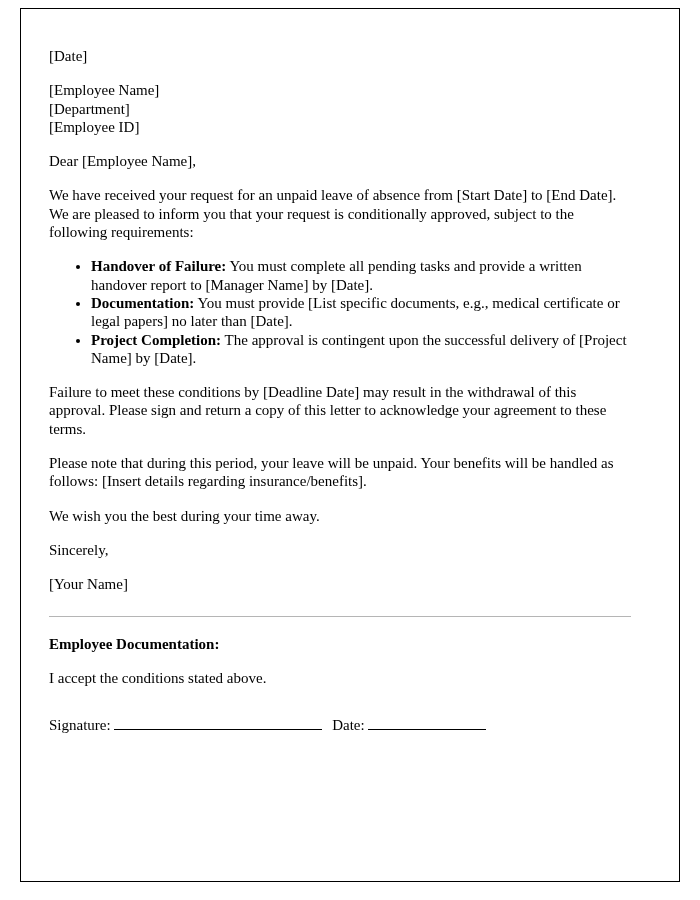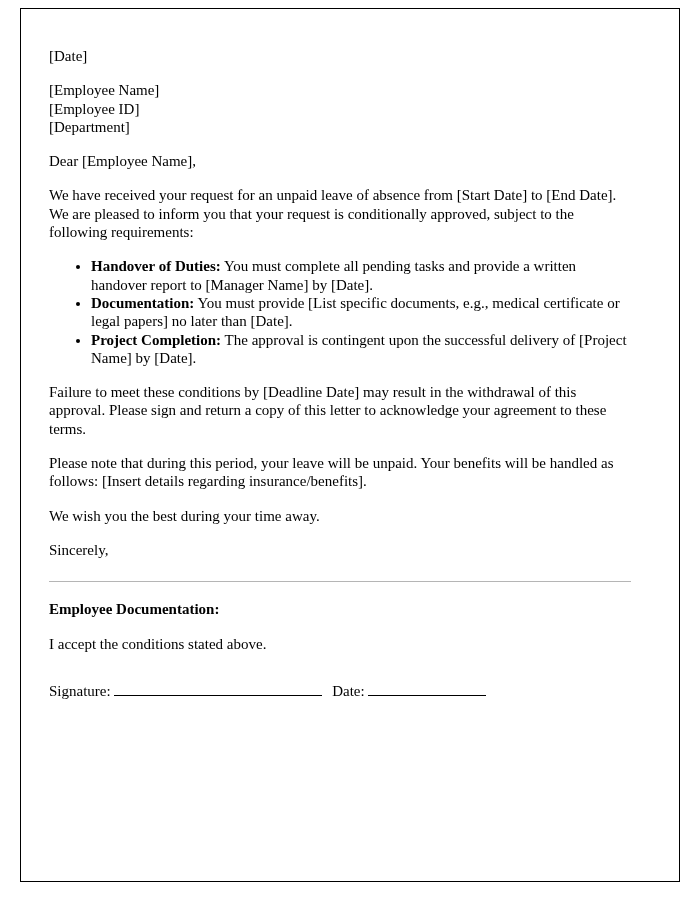--- a/index.html
+++ b/index.html
@@ -62,44 +62,45 @@
 </style>
 </head>
 <body>
 
 <div class="page">
 
   <p class="line block">[Date]</p>
 
   <div class="block">
     <p class="line">[Employee Name]</p>
+    <p class="line">[Department]</p>
     <p class="line">[Employee ID]</p>
-    <p class="line">[Department]</p>
   </div>
 
 
   <p class="line block">Dear [Employee Name],</p>
 
   <p class="block">We have received your request for an unpaid leave of absence from [Start Date] to [End Date]. We are pleased to inform you that your request is conditionally approved, subject to the following requirements:</p>
 
   <ul class="conditions">
-    <li><span class="bold">Handover of Duties:</span><span> You must complete all pending tasks and provide a written handover report to [Manager Name] by [Date].</span></li>
+    <li><span class="bold">Handover of Failure:</span><span> You must complete all pending tasks and provide a written handover report to [Manager Name] by [Date].</span></li>
     <li><span class="bold">Documentation:</span><span> You must provide [List specific documents, e.g., medical certificate or legal papers] no later than [Date].</span></li>
     <li><span class="bold">Project Completion:</span><span> The approval is contingent upon the successful delivery of [Project Name] by [Date].</span></li>
   </ul>
 
   <p class="block">Failure to meet these conditions by [Deadline Date] may result in the withdrawal of this approval. Please sign and return a copy of this letter to acknowledge your agreement to these terms.</p>
 
   <p class="block">Please note that during this period, your leave will be unpaid. Your benefits will be handled as follows: [Insert details regarding insurance/benefits].</p>
 
   <p class="line block">We wish you the best during your time away.</p>
 
   <p class="line block">Sincerely,</p>
 
   <div class="block">
+    <p class="line">[Your Name]</p>
   </div>
 
   <hr class="rule">
 
   <p class="line block bold">Employee Documentation:</p>
 
   <p class="line block">I accept the conditions stated above.</p>
 
   <p class="sig-row">
     <span>Signature:</span>

